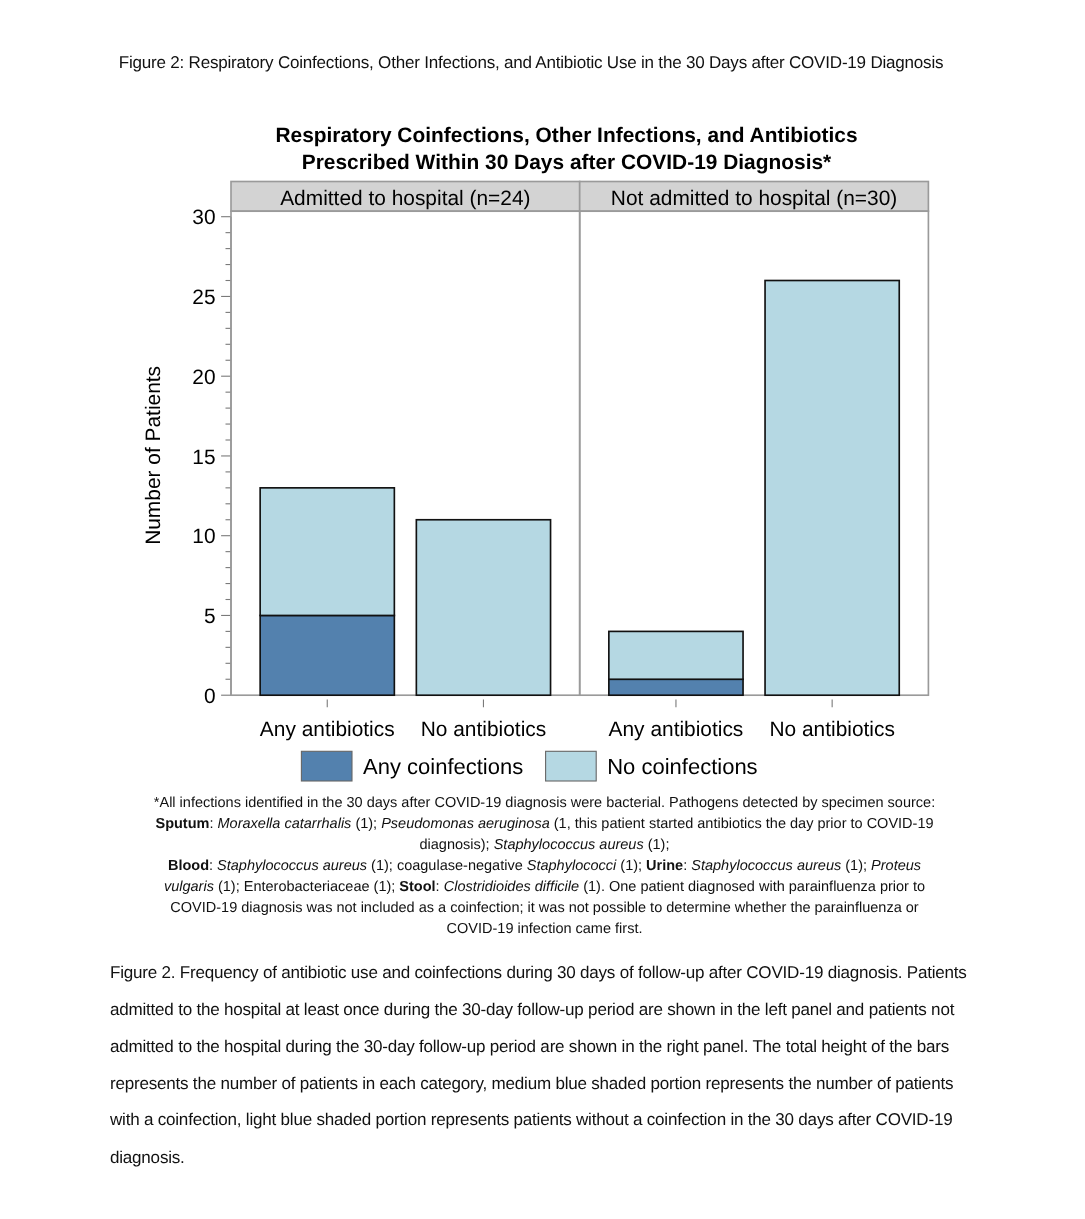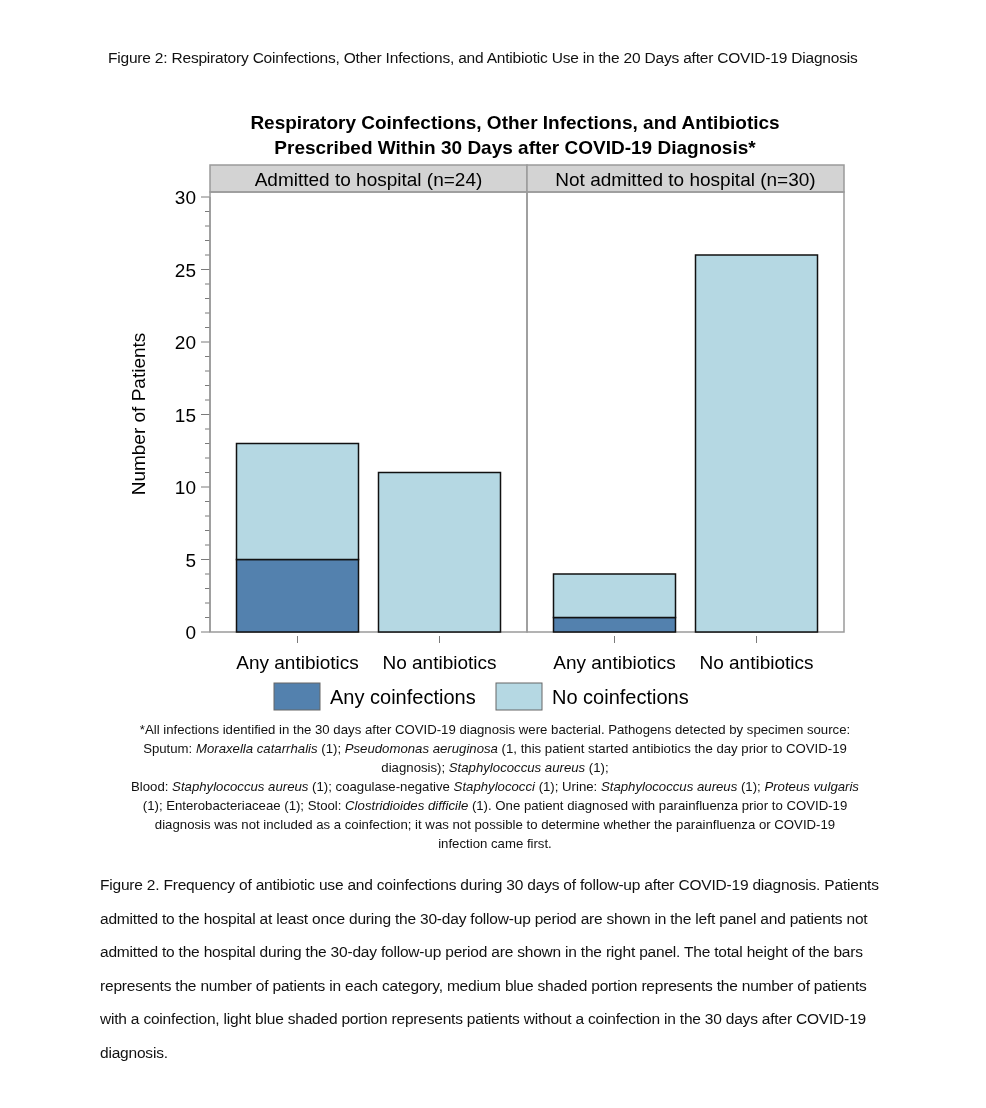--- a/index.html
+++ b/index.html
@@ -9,26 +9,26 @@
   #caption { left:100px; top:868px; width:790px; line-height:33.5px; }
   #chart-svg { position:absolute; left:0; top:0; }
   .title-text { font-family:"Liberation Sans", sans-serif; font-weight:bold; font-size:19px; }
   .tick-label { font-family:"Liberation Sans", sans-serif; font-size:19px; }
   .cat-label { font-family:"Liberation Sans", sans-serif; font-size:19px; }
   .panel-label { font-family:"Liberation Sans", sans-serif; font-size:19px; }
   .axis-label { font-family:"Liberation Sans", sans-serif; font-size:19px; }
   .legend-label { font-family:"Liberation Sans", sans-serif; font-size:20px; }
   #footnote { position:absolute; left:130px; top:720px; width:730px; text-align:center; font-family:"Liberation Sans", sans-serif; font-size:13.2px; line-height:19px; color:#111; }
   #footnote i { }
-  #footnote b { font-weight:normal; }
+  #footnote b { font-weight:bold; }
 </style>
 </head>
 <body>
 
-<div id="fig-heading" class="doc-text">Figure 2: Respiratory Coinfections, Other Infections, and Antibiotic Use in the 20 Days after COVID-19 Diagnosis</div>
+<div id="fig-heading" class="doc-text">Figure 2: Respiratory Coinfections, Other Infections, and Antibiotic Use in the 30 Days after COVID-19 Diagnosis</div>
 
 <svg id="chart-svg" width="986" height="720" xmlns="http://www.w3.org/2000/svg">
   <text class="title-text" x="515" y="129" text-anchor="middle">Respiratory Coinfections, Other Infections, and Antibiotics</text>
   <text class="title-text" x="515" y="154" text-anchor="middle">Prescribed Within 30 Days after COVID-19 Diagnosis*</text>
   <g id="axis-layer">
       <line x1="210" y1="197" x2="210" y2="632" stroke="#9a9a9a" stroke-width="1.5"></line>
       <line x1="201" y1="632" x2="210" y2="632" stroke="#7a7a7a" stroke-width="1"></line>
       <line x1="205" y1="617.5" x2="210" y2="617.5" stroke="#7a7a7a" stroke-width="1"></line>
       <line x1="205" y1="603" x2="210" y2="603" stroke="#7a7a7a" stroke-width="1"></line>
       <line x1="205" y1="588.5" x2="210" y2="588.5" stroke="#7a7a7a" stroke-width="1"></line>

